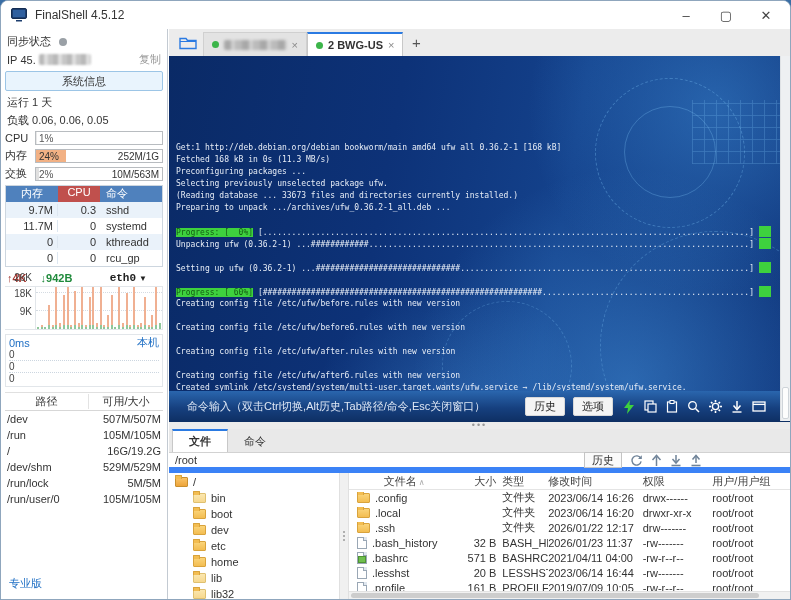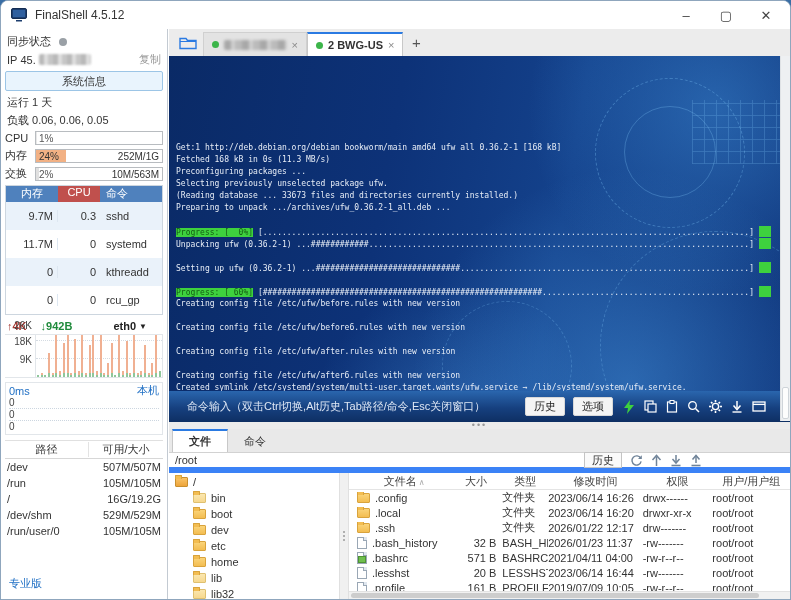--- a/index.html
+++ b/index.html
@@ -30,30 +30,30 @@
   .meter-bar{flex:1;height:14px;border:1px solid #b8bcc0;position:relative;background:#fff;overflow:hidden;}
   .meter-fill{position:absolute;left:0;top:0;bottom:0;}
   .meter-val{position:absolute;left:3px;top:1px;font-size:10px;color:#555;}
   .meter-detail{position:absolute;right:3px;top:1px;font-size:10px;color:#333;}
   
   .ptable{border:1px solid #cdd6df;margin-top:4px;}
   .pt-head{display:flex;height:16px;color:#fff;}
   .pt-head .c0{width:52px;background:#4f81bd;text-align:center;}
   .pt-head .c1{width:42px;background:#c0504d;text-align:center;}
   .pt-head .c2{flex:1;background:#4f81bd;padding-left:6px;}
-  .pt-row{display:flex;height:28px;align-items:center;}
+  .pt-row{display:flex;height:16px;align-items:center;}
   .pt-row:nth-child(odd){background:#eaf2fa;}
   .pt-row .c0{width:52px;text-align:right;padding-right:4px;border-right:1px solid #dde7f1;}
   .pt-row .c1{width:42px;text-align:right;padding-right:4px;}
   .pt-row .c2{flex:1;padding-left:6px;}
   
   .net-head{display:flex;align-items:center;margin:5px 16px 2px 2px;}
   .net-up{color:#a5352e;font-weight:bold;}
   .net-down{color:#1f8a3b;font-weight:bold;margin-left:14px;}
-  .net-iface{margin-left:auto;color:#222;font-weight:bold;}
+  .net-iface{margin-left:auto;color:#222;font-weight:bold;font-family:Liberation Mono, monospace;}
   .net-caret{font-size:8px;color:#222;margin-left:3px;}
   .net-chart{display:flex;border:1px solid #e2e6ea;border-left:none;height:44px;}
   .net-ylabels{width:30px;position:relative;font-size:10px;color:#444;text-align:right;}
   .net-ylabels span{position:absolute;right:3px;}
   .net-plot{flex:1;position:relative;border-left:1px solid #e2e6ea;overflow:hidden;}
   .grid-line{position:absolute;left:0;right:0;border-top:1px dotted #d4dbe2;}
   .bars{position:absolute;left:1px;right:0;bottom:0;top:0;display:flex;align-items:flex-end;gap:1.7px;}
   .bar-col{width:2px;position:relative;height:100%;}
   .bar-up{position:absolute;bottom:0;left:0;width:2px;background:#f0b092;}
   .bar-down{position:absolute;bottom:0;left:0;width:2px;background:#8fc79a;}
@@ -130,21 +130,21 @@
   .hist-btn{border:1px solid #c4c4c4;background:#fafafa;font-size:11px;color:#333;padding:0 7px;height:16px;line-height:14px;}
   .fbody{flex:1;display:flex;position:relative;overflow:hidden;}
   .ftree{width:170px;overflow:hidden;padding-top:1px;font-size:11px;color:#333;}
   .tree-item{display:flex;align-items:center;height:16px;gap:5px;padding-left:6px;}
   .tree-item.child{padding-left:24px;}
   .vsplit{width:10px;background:#f0f0f0;border-left:1px solid #e0e0e0;border-right:1px solid #e0e0e0;
     display:flex;flex-direction:column;align-items:center;justify-content:center;gap:2px;}
   .vsplit i{width:2px;height:2px;border-radius:50%;background:#9a9a9a;}
   .flist{flex:1;position:relative;overflow:hidden;font-size:11px;color:#333;}
   .fheader{display:flex;height:17px;align-items:center;border-bottom:1px solid #e4e4e4;color:#444;}
-  .fheader .fc{text-align:center;}
+  .fheader .fc{}
   .frow{display:flex;height:15px;align-items:center;}
   .fc-name{width:107px;display:flex;align-items:center;gap:5px;padding-left:8px;overflow:hidden;white-space:nowrap;}
   .fc-size{width:47px;text-align:right;padding-right:6px;}
   .fc-type{width:46px;overflow:hidden;white-space:nowrap;}
   .fc-date{width:95px;}
   .fc-perm{width:70px;}
   .fc-user{width:78px;}
   .fheader .fc-name{display:block;text-align:center;padding-left:4px;font-family:Liberation Serif, serif;}
   .sort-caret{color:#aaa;font-size:8px;}
   
@@ -434,20 +434,24 @@
             <span class="c0">/run</span>
             <span class="c1">105M/105M</span>
           </div>
           <div class="dt-row">
             <span class="c0">/</span>
             <span class="c1">16G/19.2G</span>
           </div>
           <div class="dt-row">
             <span class="c0">/dev/shm</span>
             <span class="c1">529M/529M</span>
+          </div>
+          <div class="dt-row">
+            <span class="c0">/run/lock</span>
+            <span class="c1">5M/5M</span>
           </div>
           <div class="dt-row">
             <span class="c0">/run/user/0</span>
             <span class="c1">105M/105M</span>
           </div>
         </div>
     </div>
 
     <div class="edition">专业版</div>
   </div>

